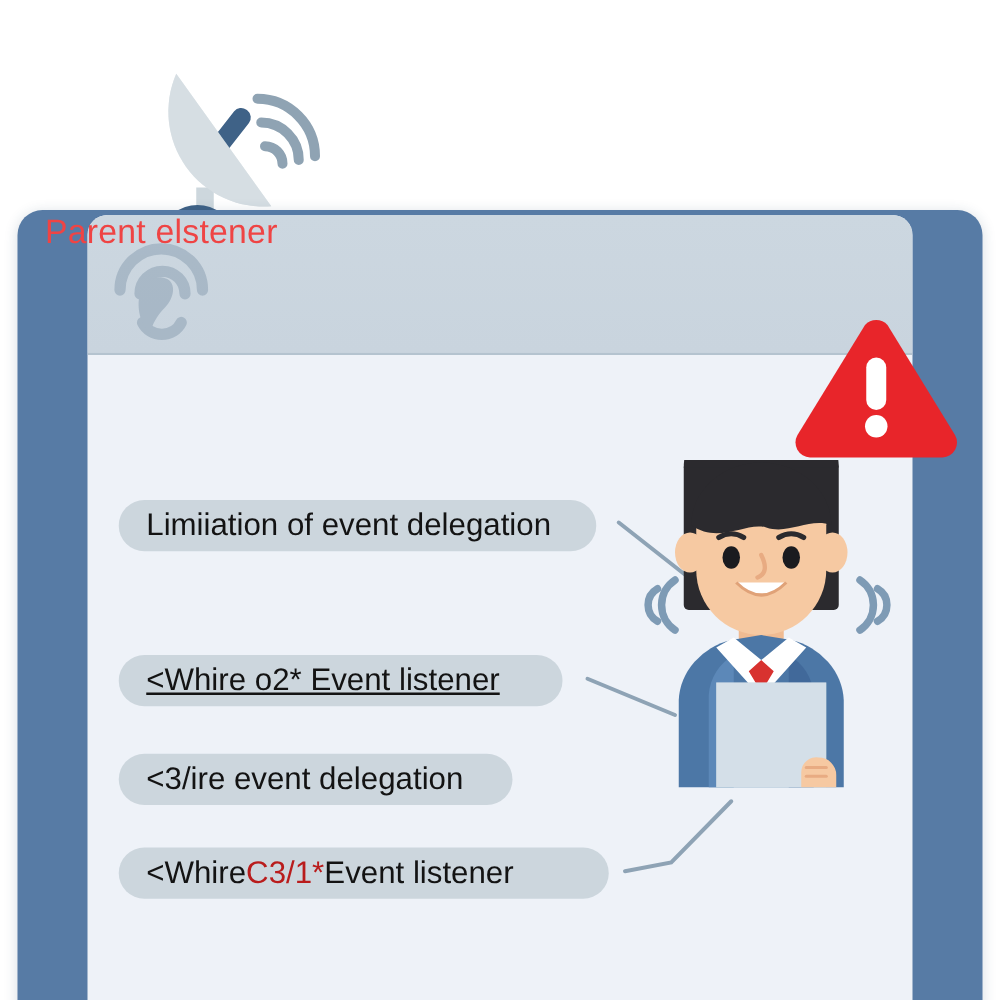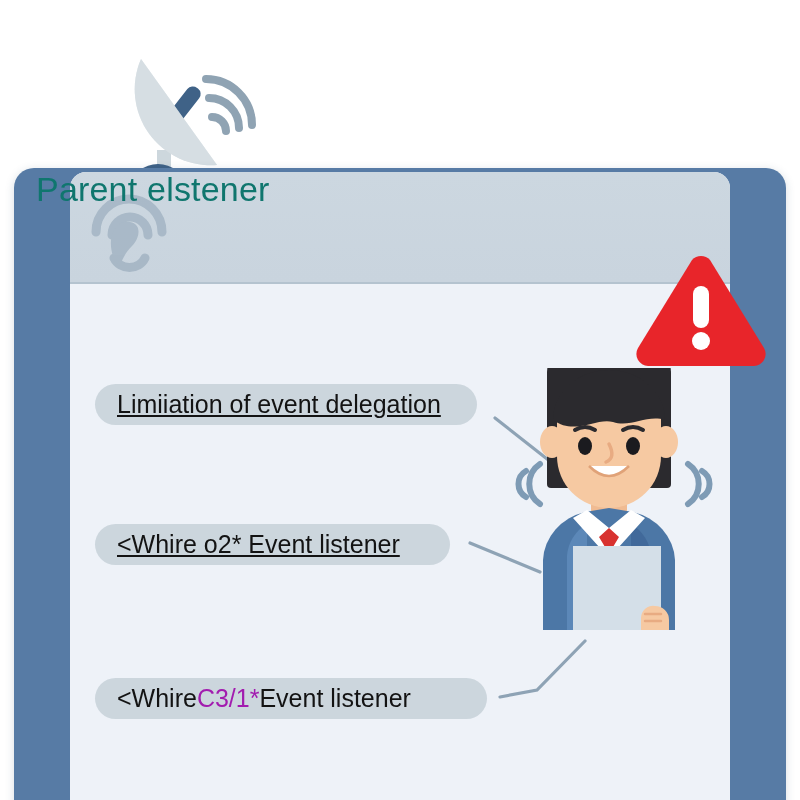--- a/index.html
+++ b/index.html
@@ -86,40 +86,40 @@
     left: 0;
     top: 110px;
     right: 0;
     bottom: 0;
   }
 
   .title {
     position: absolute;
     left: 36px;
     top: 170px;
-    font-size: 34px;
-    color: #0f766e;
+    font-size: 27px;
+    color: #ef4444;
     letter-spacing: .2px;
     white-space: nowrap;
   }
 
   .pill {
     position: absolute;
     display: flex;
     align-items: center;
     background: #ccd6dd;
     border-radius: 22px;
     color: #131313;
     font-size: 25px;
     padding: 0 22px;
     height: 41px;
     white-space: nowrap;
     box-sizing: border-box;
   }
-  .pill .hl { color: #a21caf; }
+  .pill .hl { color: #b91c1c; }
 
   
   .conn { position: absolute; }
 
   
   .person {
     position: absolute;
     left: 505px;
     top: 368px;
     width: 205px;
@@ -240,28 +240,31 @@
   <div class="warn">
     <svg width="138" height="118" viewBox="0 0 138 118" xmlns="http://www.w3.org/2000/svg">
       <path d="M60,8 a12,12 0 0 1 18,0 l54,88 a12,12 0 0 1 -10,18 h-106 a12,12 0 0 1 -10,-18 z" fill="#e8252a"></path>
       <rect x="61" y="34" width="16" height="42" rx="8" fill="#ffffff"></rect>
       <circle cx="69" cy="89" r="9" fill="#ffffff"></circle>
     </svg>
   </div>
 
   <div class="title">Parent elstener</div>
 
-  <div class="pill" style="left:95px; top:384px; width:382px;text-decoration:underline;">
+  <div class="pill" style="left:95px; top:400px; width:382px;">
     <span>Limiiation of event delegation</span>
   </div>
 
   <div class="pill" style="left:95px; top:524px; width:355px;text-decoration:underline;">
     <span>&lt;Whire o2* Event listener</span>
   </div>
 
+  <div class="pill" style="left:95px; top:603px; width:315px;">
+    <span>&lt;3/ire event delegation</span>
+  </div>
 
   <div class="pill" style="left:95px; top:678px; width:392px;">
     <span>&lt;Whire </span>
       <span class="hl">C3/1*</span>
       <span> Event listener</span>
   </div>
 
 </div>
 
 </body></html>

